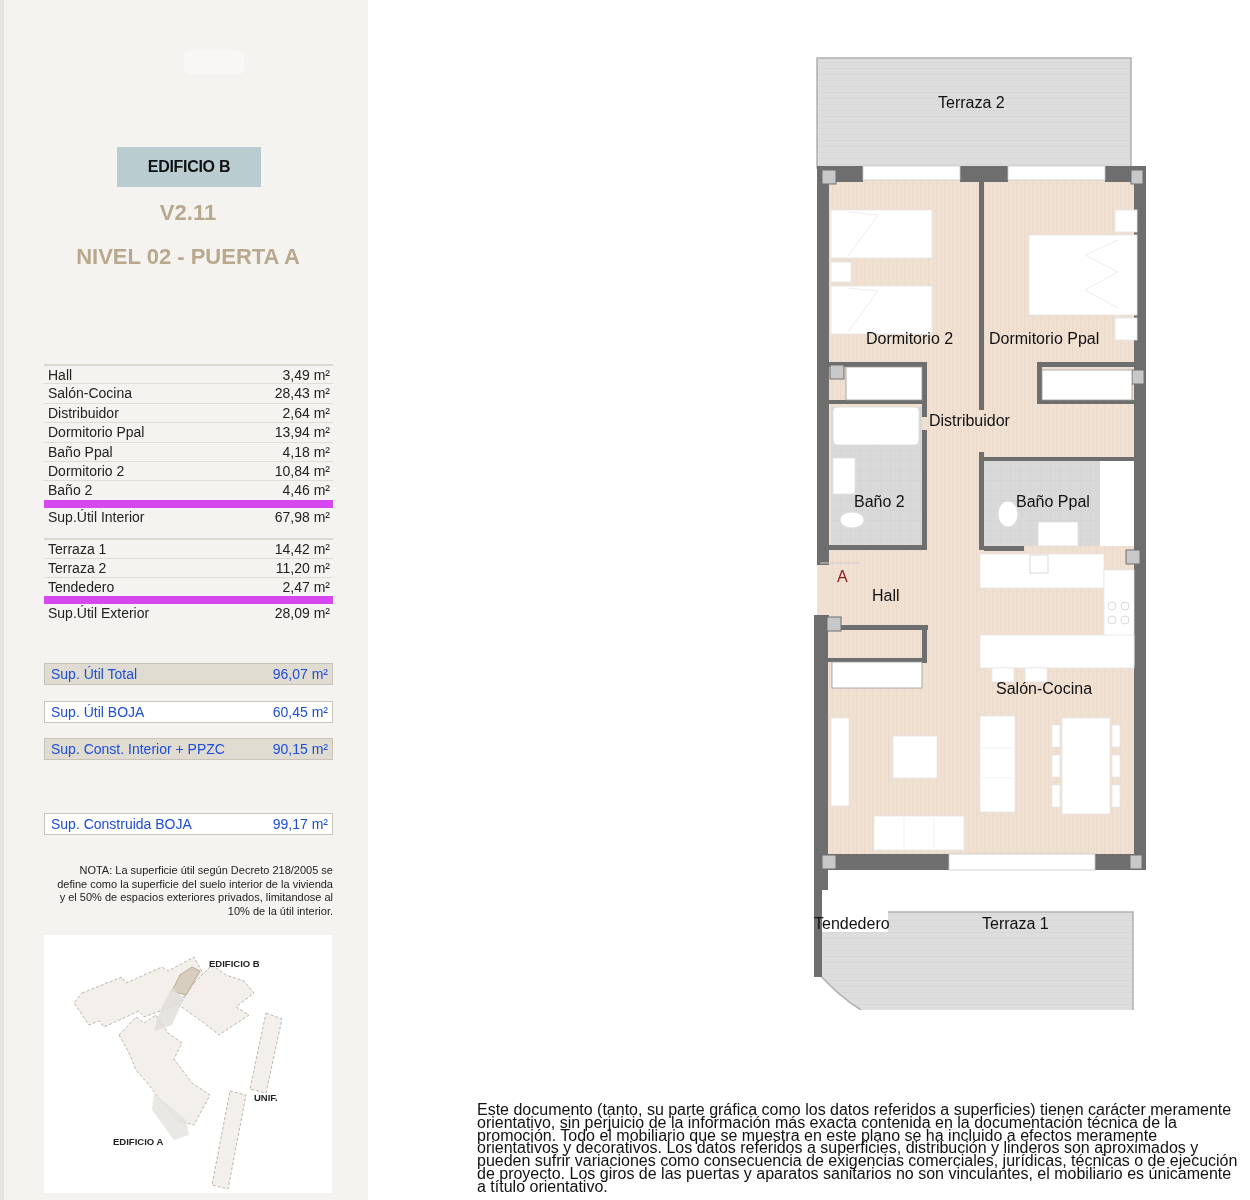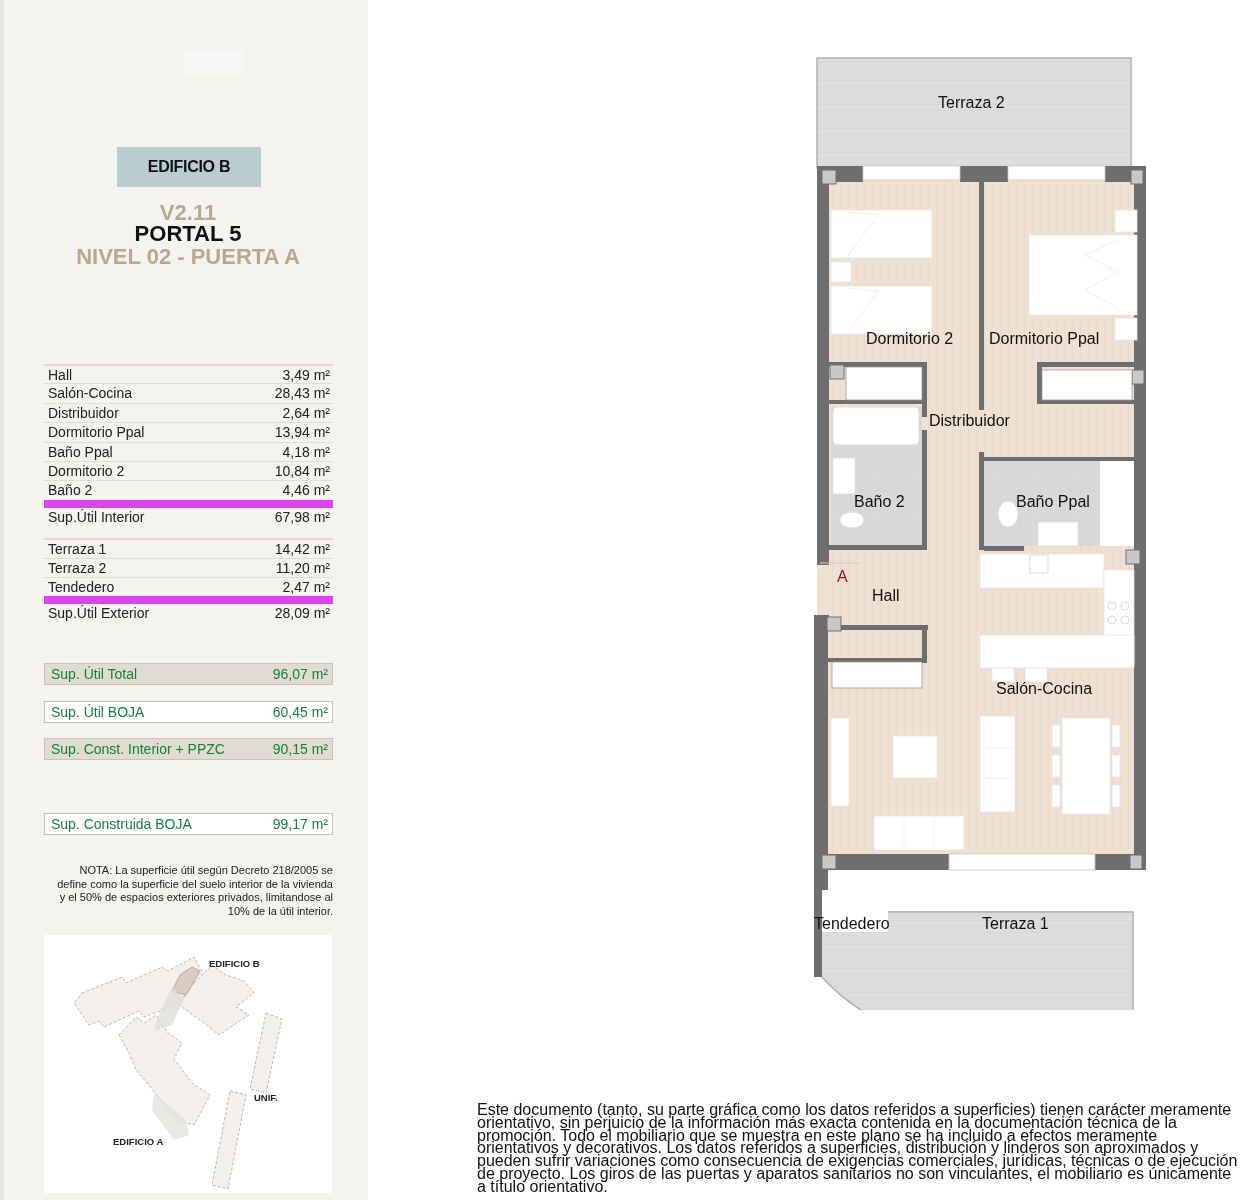--- a/index.html
+++ b/index.html
@@ -14,21 +14,21 @@
   .sub.v { top: 200px; color: #b8a98e; }
   .sub.p { top: 221px; color: #111; }
   .sub.n { top: 244px; color: #b8a98e; }
 
   .areas { position: absolute; left: 40px; top: 364px; width: 289px; }
   .area-row { display: flex; justify-content: space-between; height: 19.4px; line-height: 19px; font-size: 14px; color: #222; border-top: 1px solid #e0ddd6; padding: 0 3px 0 4px; }
   .area-row.first { border-top: 2px solid #ddd8cd; }
   .area-row.total { border-top: 8px solid #d946ef; }
   .area-gap { height: 19px; }
 
-  .sumbox { position: absolute; left: 40px; width: 289px; height: 22px; border: 1px solid #c8c3b8; display:flex; justify-content:space-between; align-items:center; padding: 0 4px 0 6px; font-size: 14px; color:#15803d; }
+  .sumbox { position: absolute; left: 40px; width: 289px; height: 22px; border: 1px solid #c8c3b8; display:flex; justify-content:space-between; align-items:center; padding: 0 4px 0 6px; font-size: 14px; color:#1d4ed8; }
   .sumbox.shaded { background: #e0dcd2; }
   .sumbox.plain { background: #ffffff; }
 
   .nota { position: absolute; left: 49px; top: 864px; width: 280px; font-size: 11px; line-height: 13.5px; color: #222; text-align: right; }
 
   .sitemap { position: absolute; left: 40px; top: 935px; width: 288px; height: 258px; background: #ffffff; }
   .site-label { position: absolute; font-size: 9.5px; font-weight: bold; color: #222; }
 
   
   .plan { position: absolute; left: 800px; top: 50px; width: 360px; height: 960px; }
@@ -39,21 +39,20 @@
   .door-letter { position: absolute; font-size: 16px; color: #8a1c1c; }
 </style>
 </head>
 <body>
 
 <div class="panel">
   <div class="logo-ghost"></div>
 
   <div class="edif-badge">EDIFICIO B</div>
   <div class="sub v">V2.11</div>
-  <div class="sub p">PORTAL 5</div>
   <div class="sub n">NIVEL 02 - PUERTA A</div>
 
   <div class="areas">
     <div class="area-row first">
         <span>Hall</span>
         <span>3,49 m²</span>
       </div>
     <div class="area-row">
         <span>Salón-Cocina</span>
         <span>28,43 m²</span>

